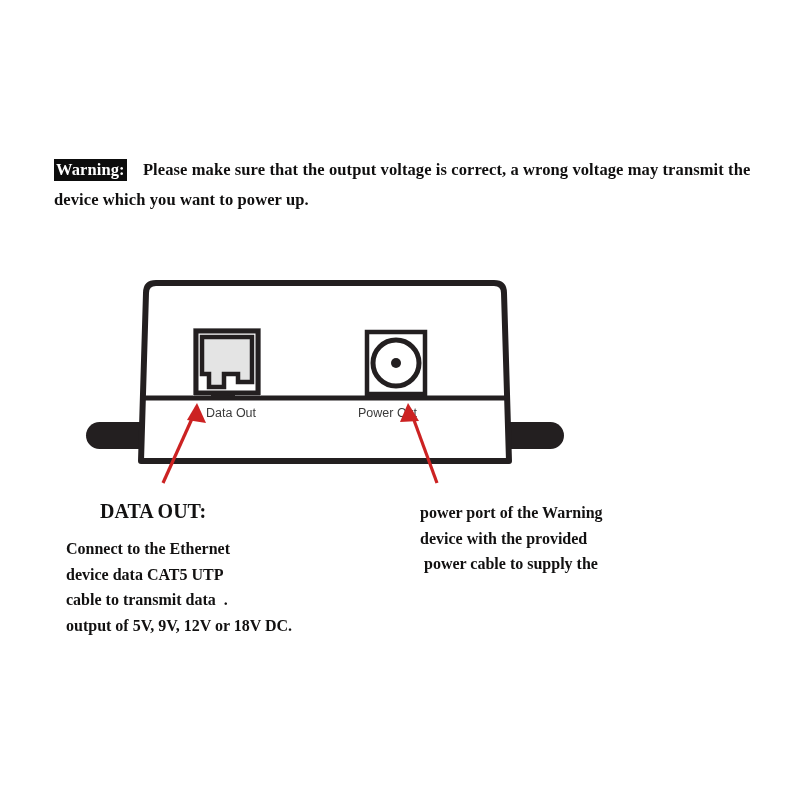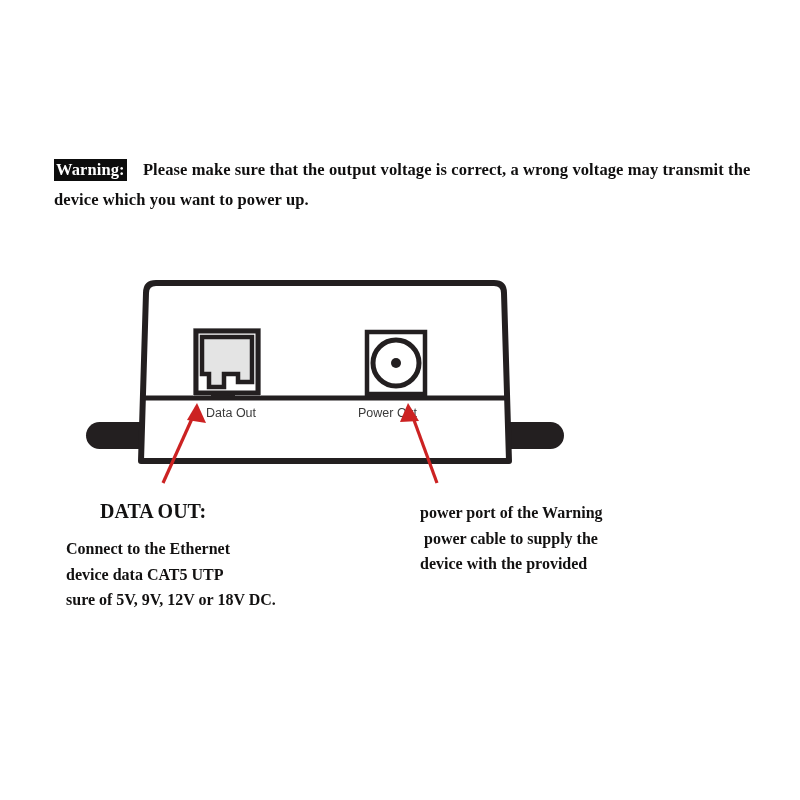--- a/index.html
+++ b/index.html
@@ -150,20 +150,21 @@
       <line x1="362" y1="213" x2="336" y2="142" stroke="#cc2222" stroke-width="3.2"></line>
       <path d="M 333 133 L 344 151 L 325 152 Z" fill="#cc2222"></path>
     </g>
   </svg>
 </div>
 
 <div class="desc-col" id="desc-data">
   <div class="heading">DATA OUT:</div>
   <div class="body-line">Connect to the Ethernet</div>
   <div class="body-line">device data CAT5 UTP</div>
-  <div class="body-line">sure of 5V, 9V, 12V or 18V DC.</div>
+  <div class="body-line">cable to transmit data  .</div>
+  <div class="body-line">output of 5V, 9V, 12V or 18V DC.</div>
 </div>
 
 <div class="desc-col" id="desc-dc">
   <div class="body-line">power port of the Warning</div>
+  <div class="body-line">device with the provided</div>
   <div class="body-line"> power cable to supply the</div>
-  <div class="body-line">device with the provided</div>
 </div>
 
 </body></html>

